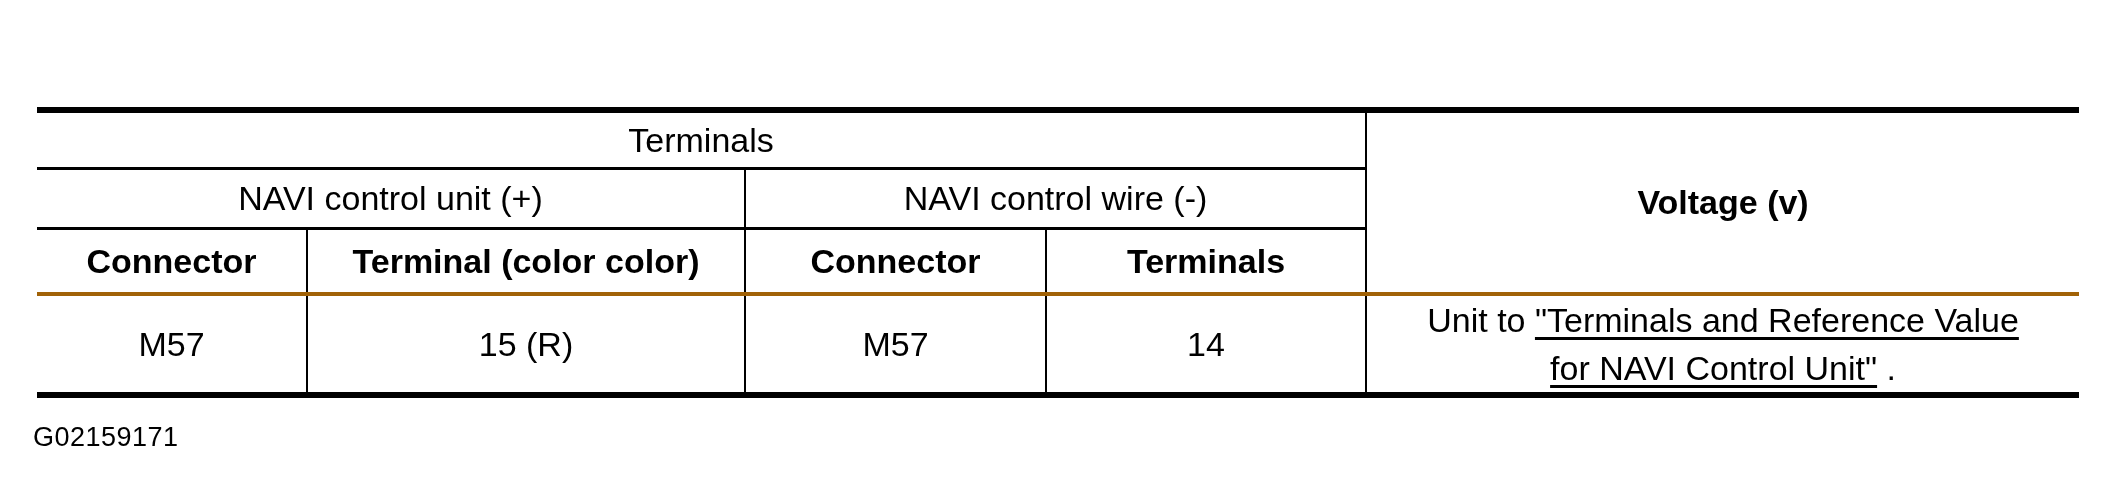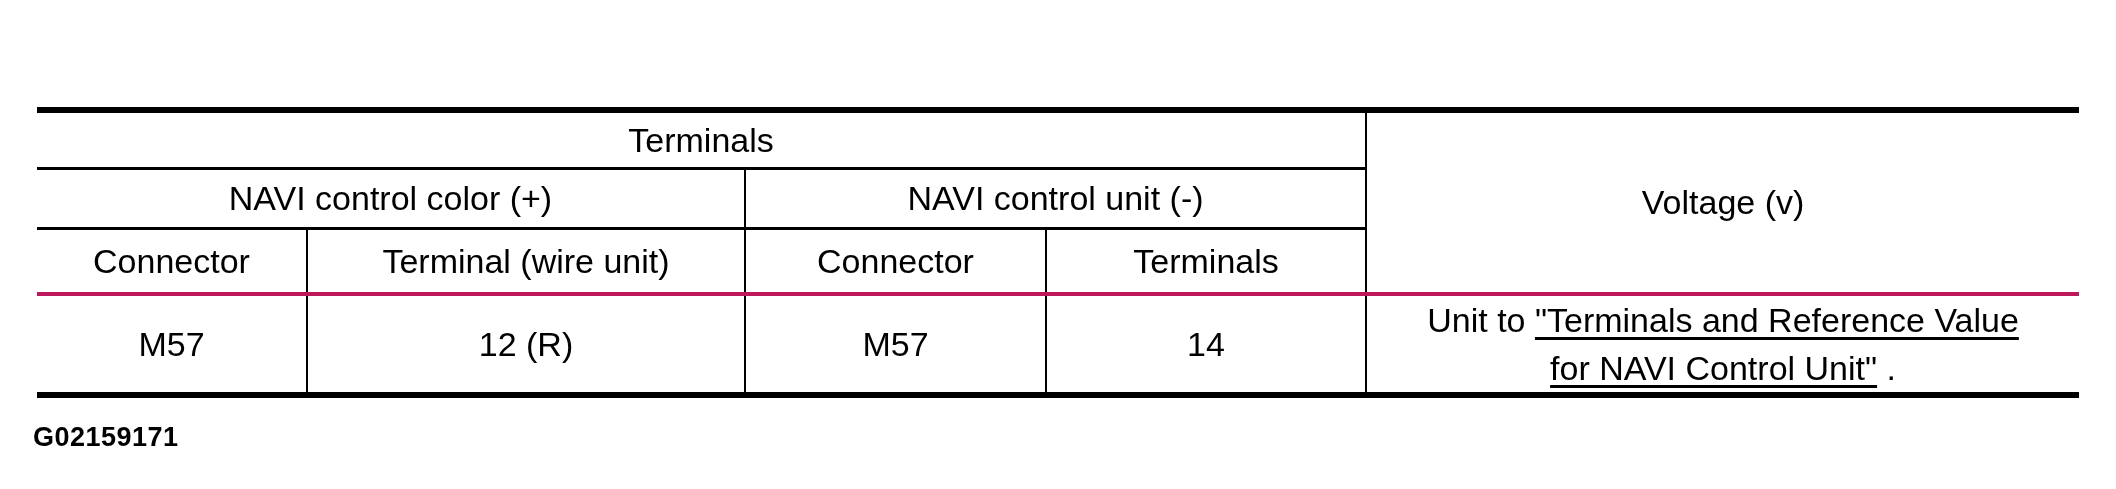--- a/index.html
+++ b/index.html
@@ -35,21 +35,21 @@
     vertical-align: middle;
     overflow: hidden;
   }
   tr.row-terminals  td { height: 54px; }
   tr.row-navi       td { height: 57px; }
   tr.row-colheads   td { height: 62px; }
   tr.row-data       td { height: 96px; }
 
   
   td.hb-thin  { border-bottom: 3px solid #000; }
-  td.hb-mid   { border-bottom: 4px solid #be185d; }
+  td.hb-mid   { border-bottom: 4px solid #a16207; font-weight: bold; }
   
   td.vl       { border-left: 2px solid #000; }
 
   .voltage-note {
     line-height: 48px;
   }
   .voltage-note .note-inner {
     display: inline-block;
     max-width: 605px;
   }
@@ -57,21 +57,21 @@
     color: #000000;
     text-decoration: underline;
     text-decoration-thickness: 3px;
     text-underline-offset: 5px;
   }
   .figure-id {
     position: absolute;
     left: 33px;
     top: 392px;
     font-size: 27px;
-    font-weight: bold;
+    font-weight: normal;
     letter-spacing: 0.5px;
   }
 </style>
 </head>
 <body>
 
 <div class="page">
 
   <table class="spec-table">
     <colgroup>
@@ -82,34 +82,34 @@
       <col style="width:713px">
     </colgroup>
 
     <tbody>
         <tr class="row-terminals">
       <td colspan="4" class="hb-thin">Terminals</td>
       <td rowspan="3" class="vl hb-mid">Voltage (v)</td>
     </tr>
 
     <tr class="row-navi">
-      <td colspan="2" class="hb-thin">NAVI control color (+)</td>
-      <td colspan="2" class="vl hb-thin">NAVI control unit (-)</td>
+      <td colspan="2" class="hb-thin">NAVI control unit (+)</td>
+      <td colspan="2" class="vl hb-thin">NAVI control wire (-)</td>
     </tr>
 
     <tr class="row-colheads">
       <td class="hb-mid">Connector</td>
-      <td class="vl hb-mid">Terminal (wire unit)</td>
+      <td class="vl hb-mid">Terminal (color color)</td>
       <td class="vl hb-mid">Connector</td>
       <td class="vl hb-mid">Terminals</td>
     </tr>
 
     <tr class="row-data">
       <td>M57</td>
-      <td class="vl">12 (R)</td>
+      <td class="vl">15 (R)</td>
       <td class="vl">M57</td>
       <td class="vl">14</td>
       <td class="vl voltage-note">
         <span class="note-inner"><span>Unit to </span><a href="#" class="ref-link">"Terminals and Reference Value for NAVI Control Unit"</a><span> .</span></span>
       </td>
     </tr>
   </tbody>
     </table>
 
   <div class="figure-id">G02159171</div>

